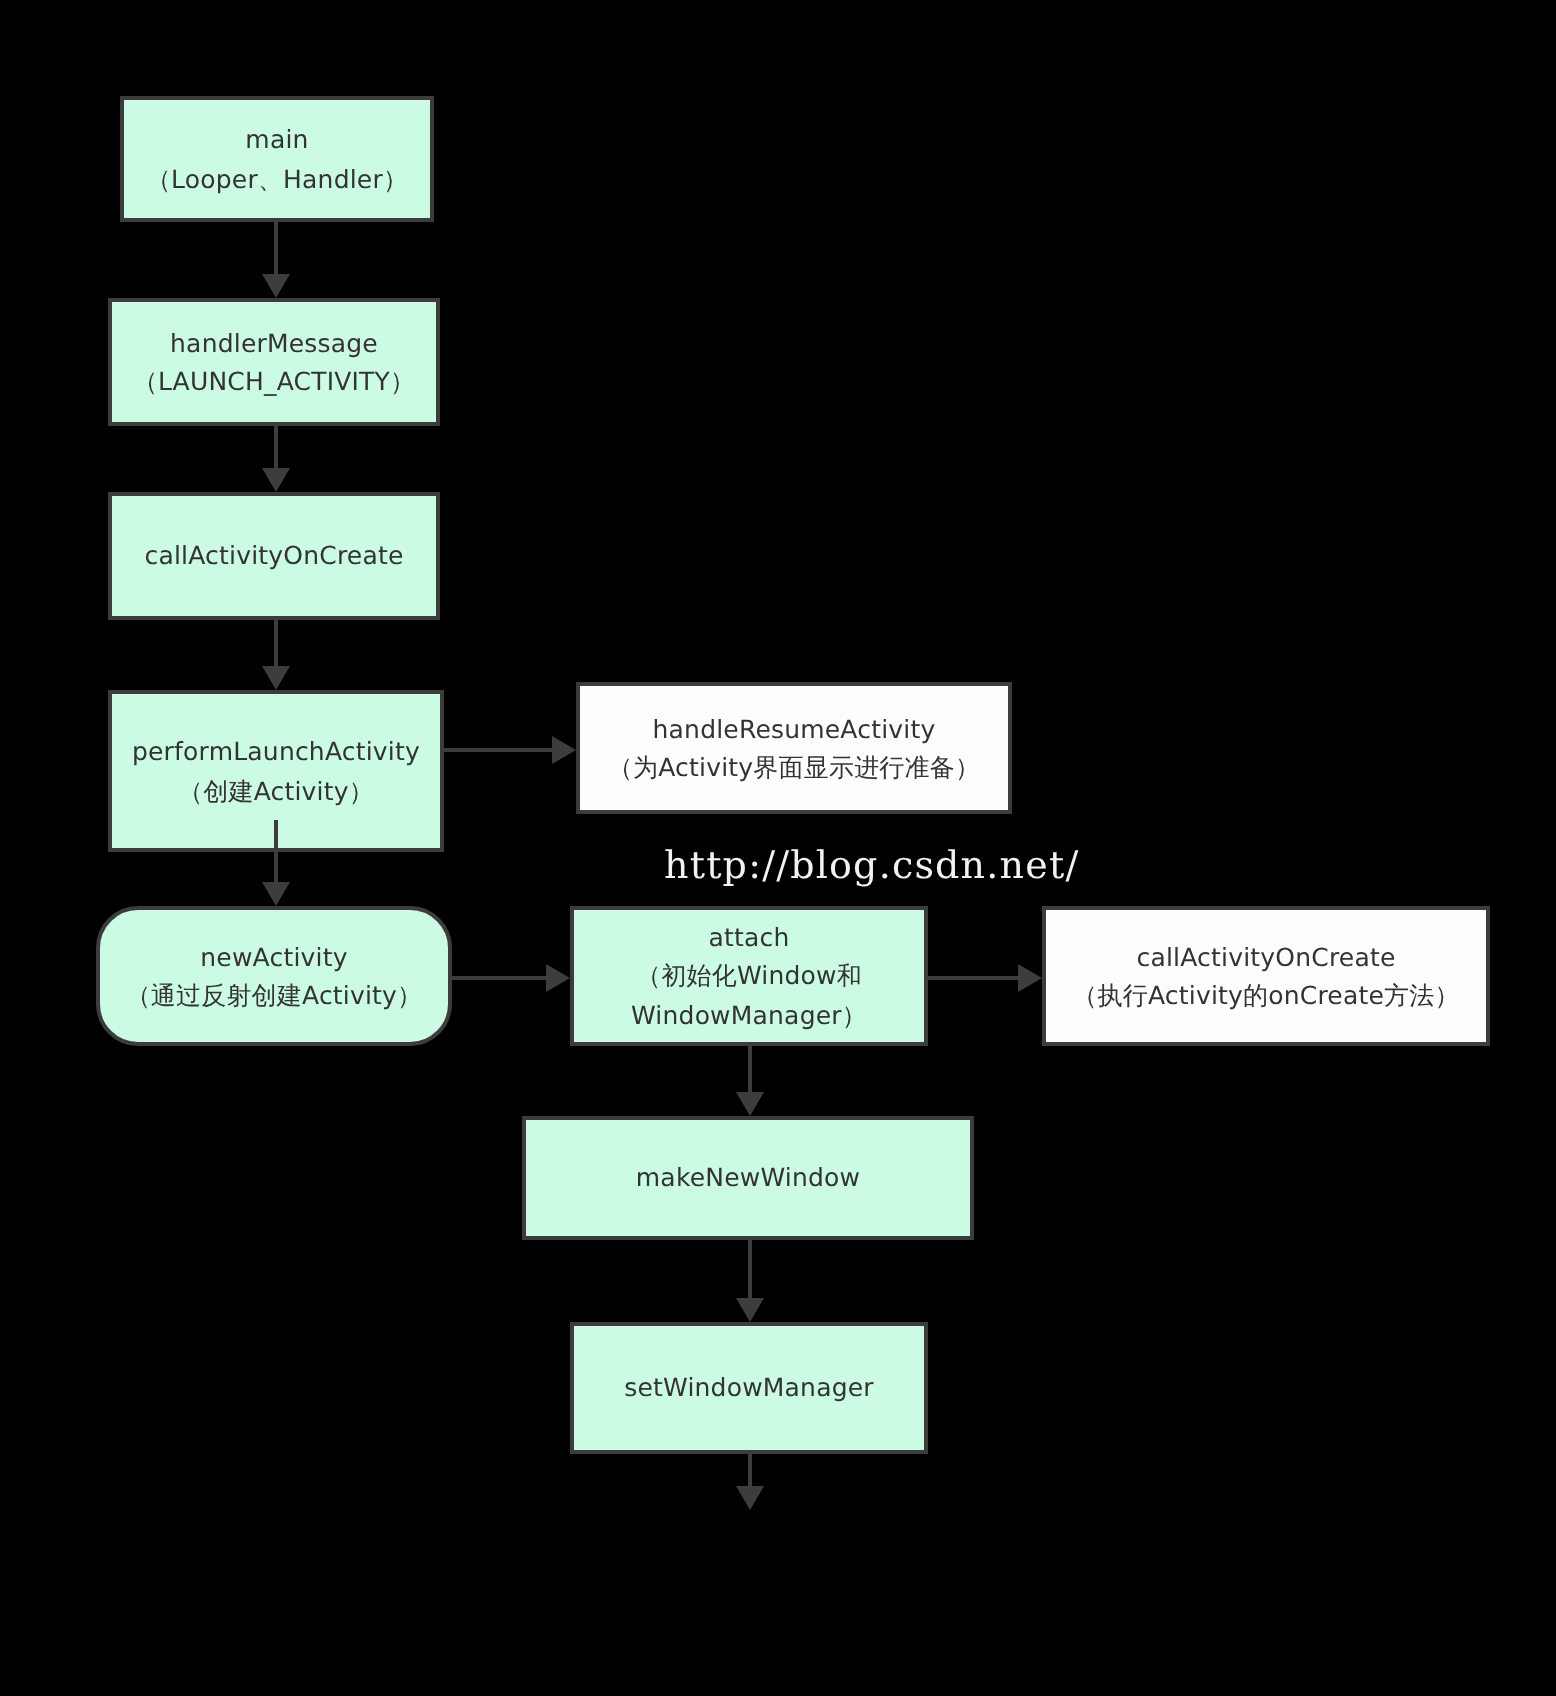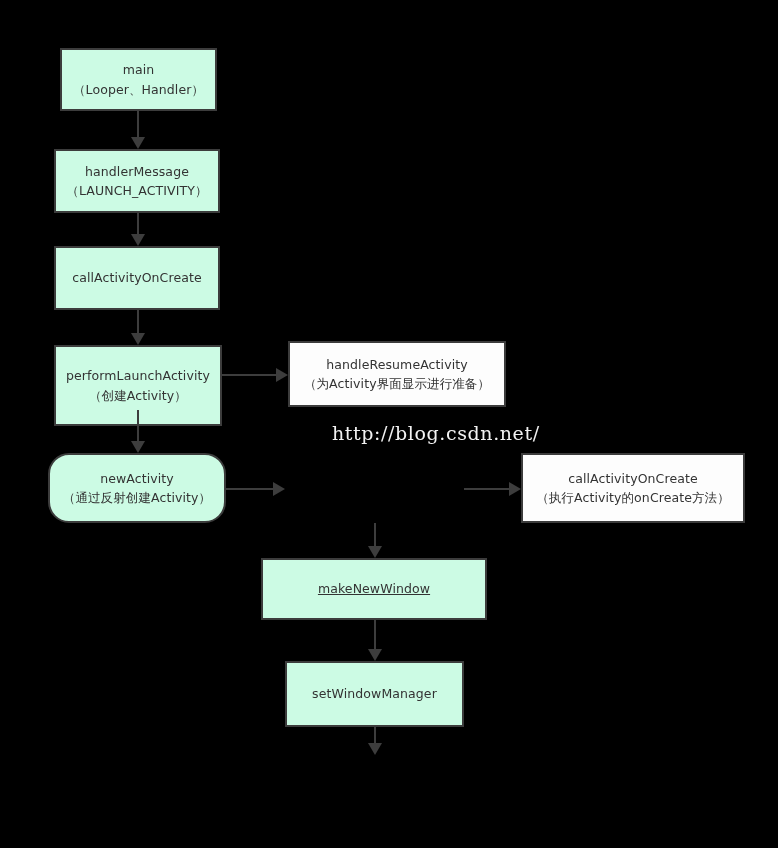--- a/index.html
+++ b/index.html
@@ -94,25 +94,30 @@
       <span class="ln">（创建Activity）</span>
     </div>
     <div class="node white" style="left: 288px; top: 341px; width: 218px; height: 66px;">
       <span class="ln">handleResumeActivity</span>
       <span class="ln">（为Activity界面显示进行准备）</span>
     </div>
     <div class="node green" style="left: 48px; top: 453px; width: 178px; height: 70px; border-radius: 21px;">
       <span class="ln">newActivity</span>
       <span class="ln">（通过反射创建Activity）</span>
     </div>
+    <div class="node green" style="left: 285px; top: 453px; width: 179px; height: 70px;">
+      <span class="ln">attach</span>
+      <span class="ln">（初始化Window和</span>
+      <span class="ln">WindowManager）</span>
+    </div>
     <div class="node white" style="left: 521px; top: 453px; width: 224px; height: 70px;">
       <span class="ln">callActivityOnCreate</span>
       <span class="ln">（执行Activity的onCreate方法）</span>
     </div>
-    <div class="node green" style="left: 261px; top: 558px; width: 226px; height: 62px; text-decoration: underline;">
+    <div class="node green" style="left: 261px; top: 558px; width: 226px; height: 62px;">
       <span class="ln">makeNewWindow</span>
     </div>
     <div class="node green" style="left: 285px; top: 661px; width: 179px; height: 66px;">
       <span class="ln">setWindowManager</span>
     </div>
     <div class="conn" style="left: 137px; top: 111px; width: 2px; height: 38px;">
       <div class="shaft-v" style="height: 28px;"></div>
       <div class="head-d" style="left: -6px; top: 26px;"></div>
     </div>
     <div class="conn" style="left: 137px; top: 213px; width: 2px; height: 33px;">

